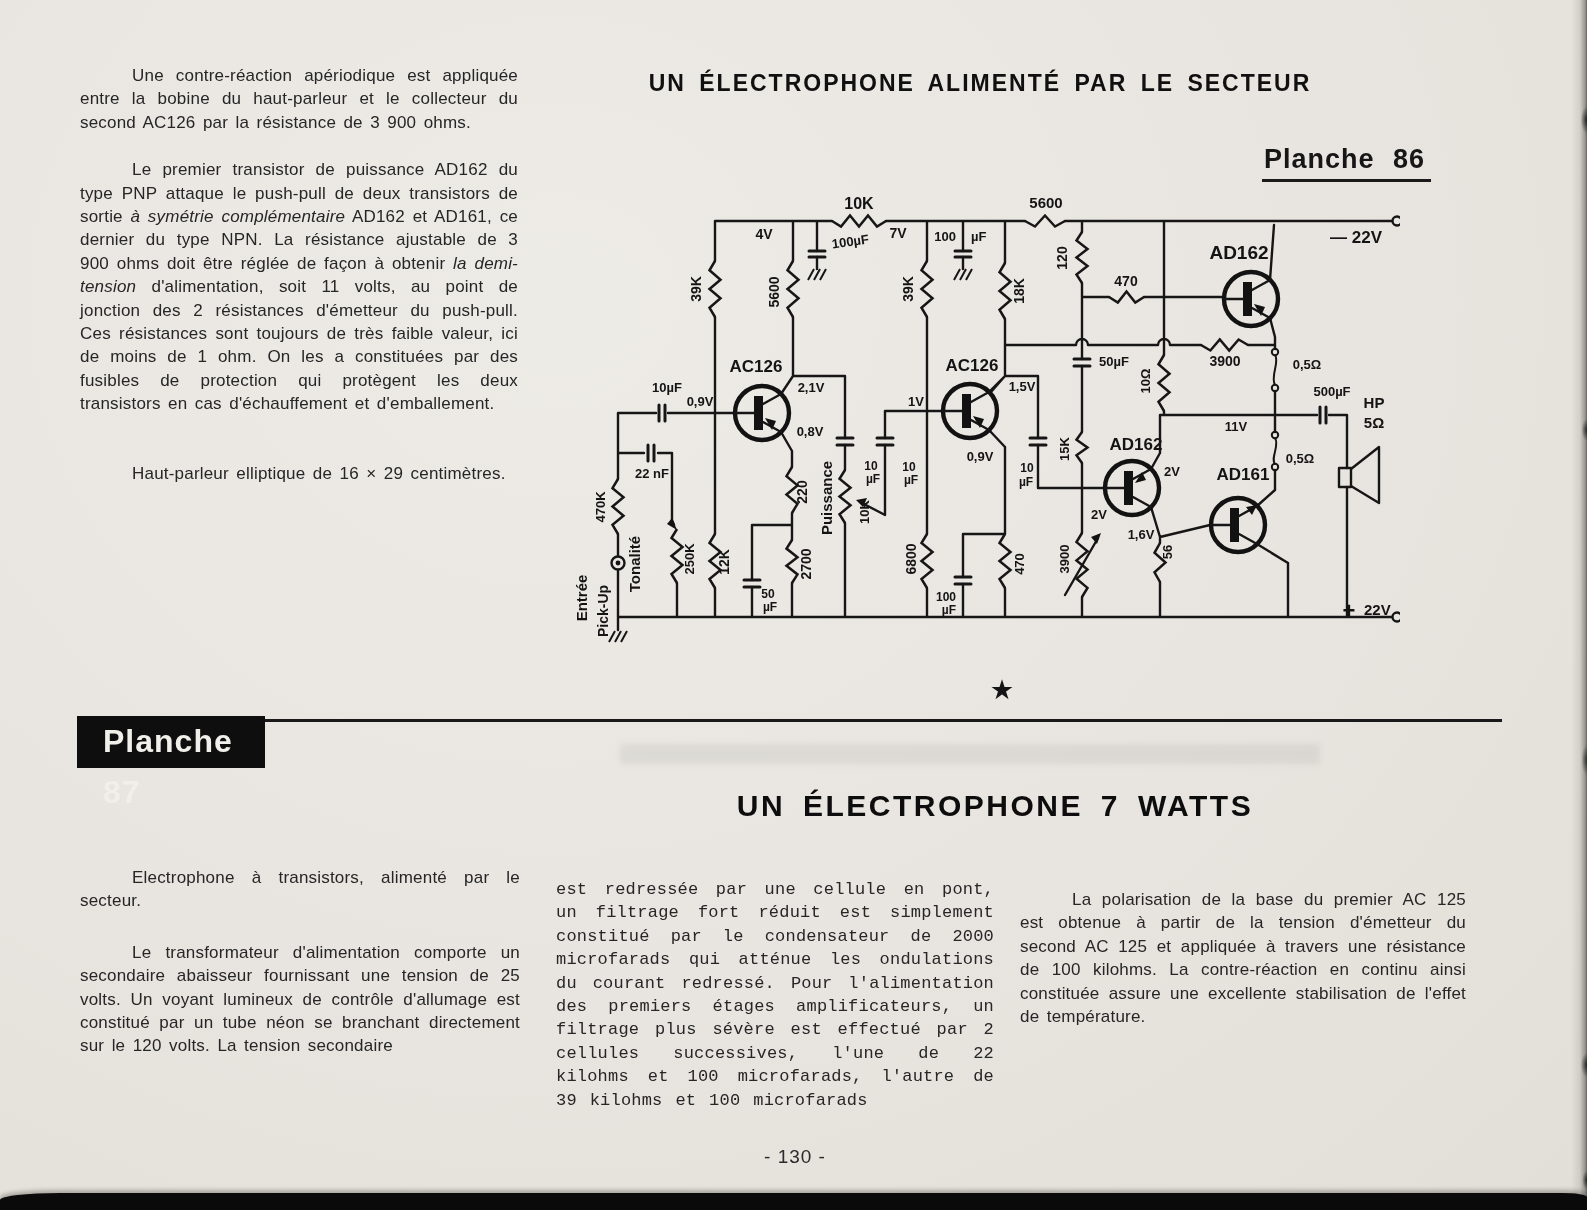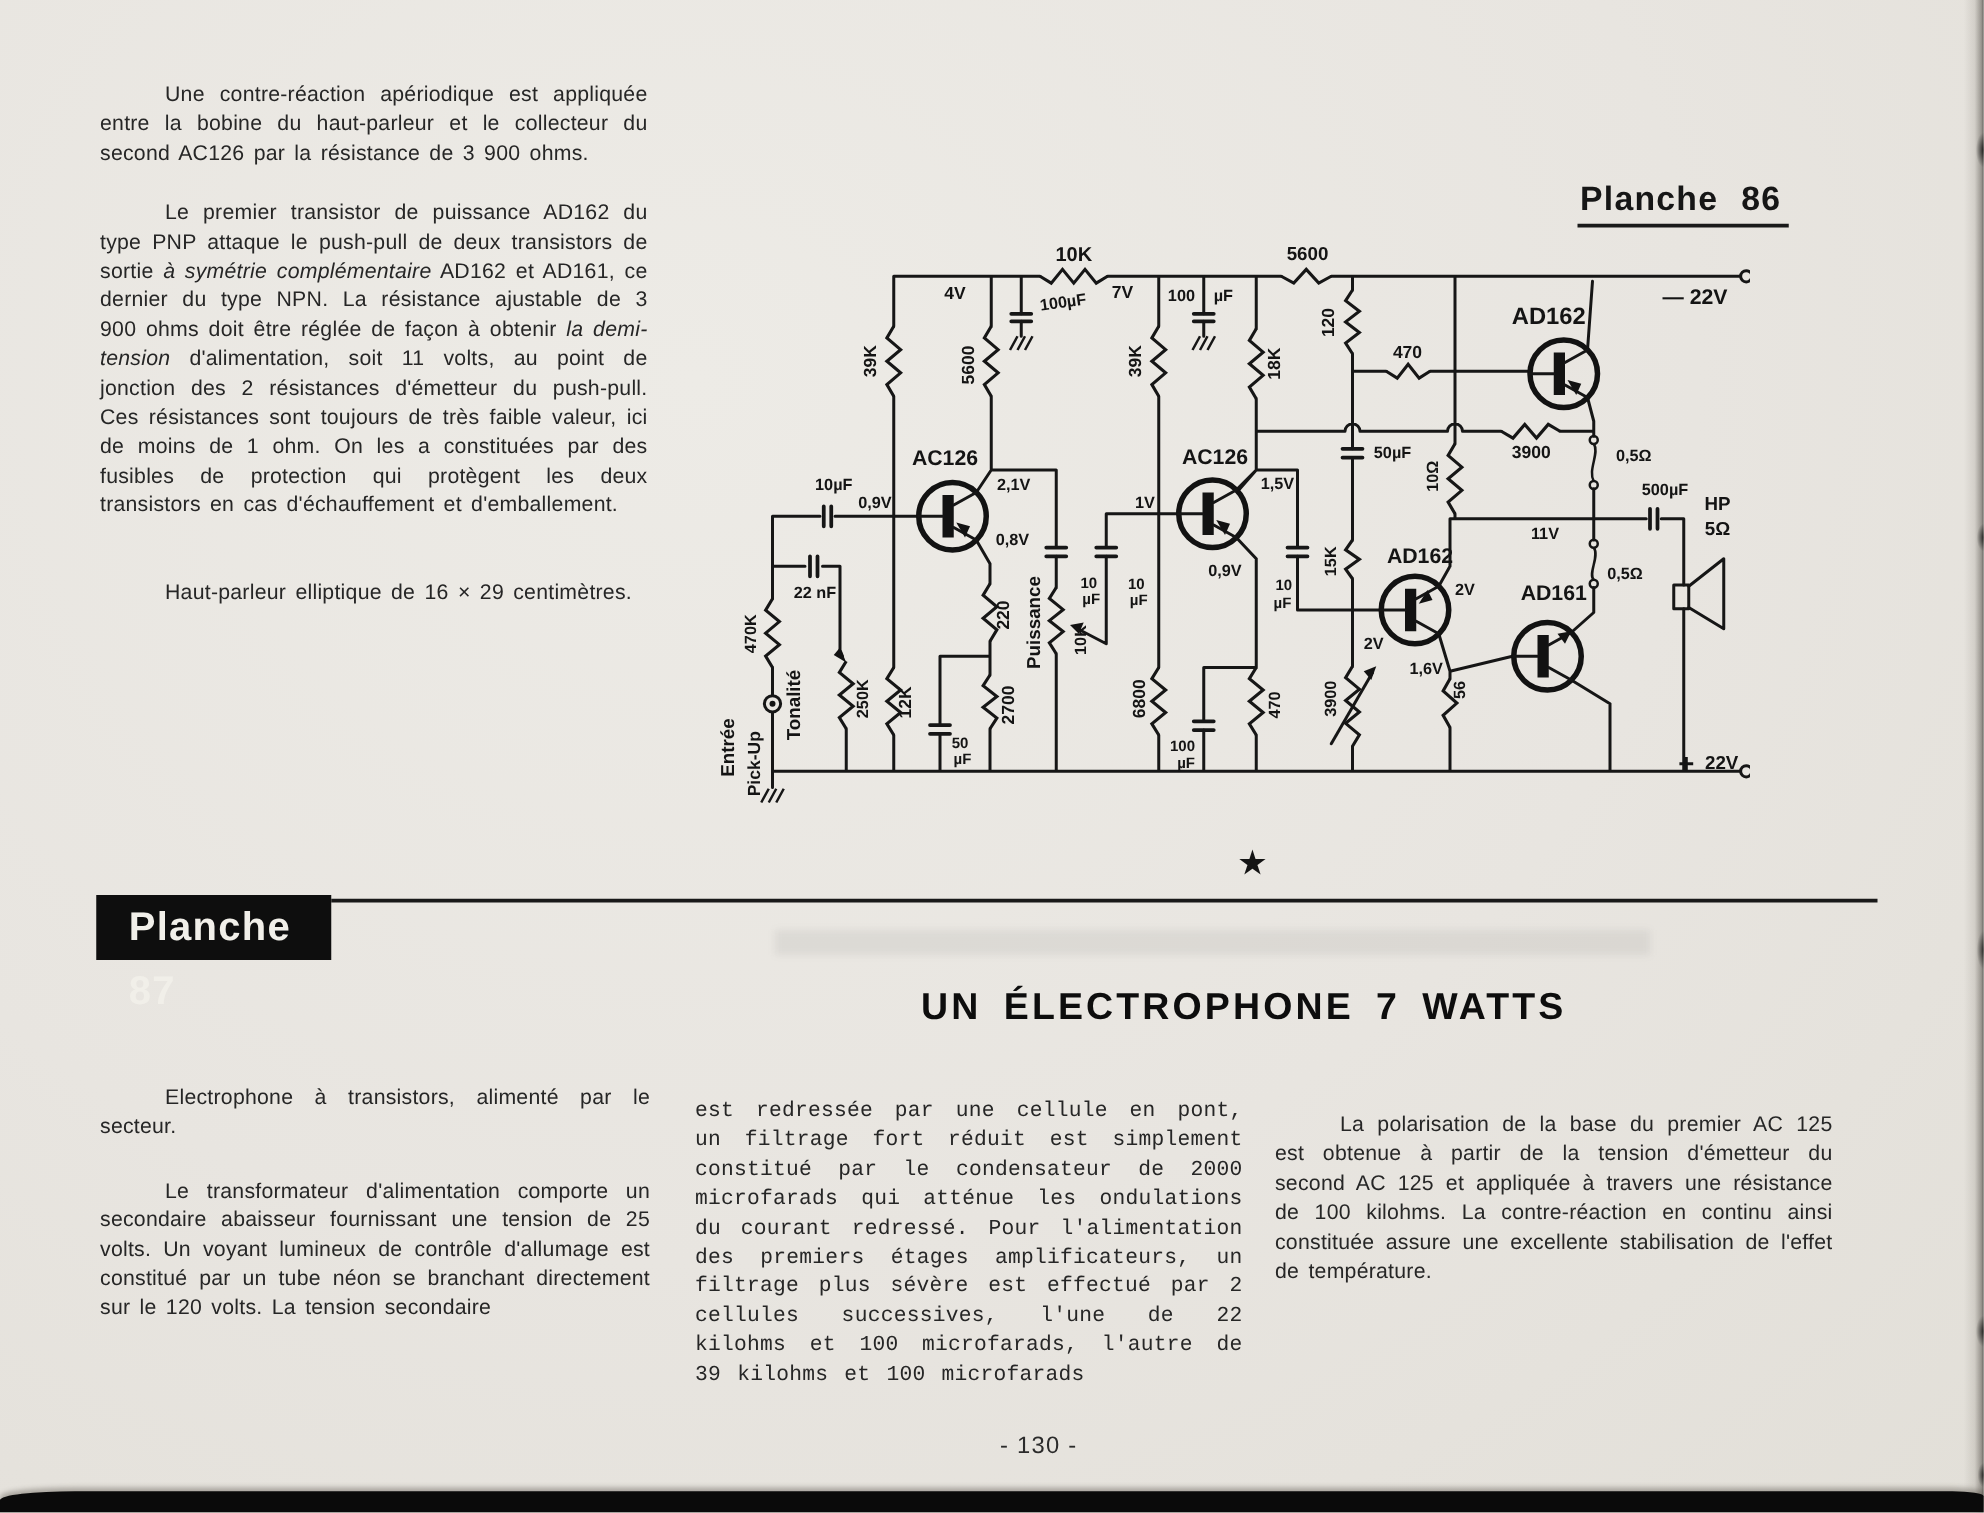--- a/index.html
+++ b/index.html
@@ -29,21 +29,21 @@
              color:#161616;border-bottom:3px solid #1a1a1a;padding:0 6px 4px 2px;
              letter-spacing:1px;word-spacing:10px;margin-left:42px;}
   .planche87{position:absolute;left:77px;top:716px;width:162px;height:52px;background:#0e0e0e;
              color:#f1efe9;font-weight:bold;font-size:32px;line-height:51px;
              padding-left:26px;letter-spacing:1px;word-spacing:6px;}
   .rule87{position:absolute;left:265px;top:719px;width:1237px;height:3px;background:#191919;}
   .ghost-band{position:absolute;left:620px;top:744px;width:700px;height:20px;
               background:rgba(90,90,90,.09);filter:blur(3px);}
   .title2{position:absolute;left:610px;top:789px;width:770px;text-align:center;
           font-weight:bold;font-size:30px;letter-spacing:2.5px;word-spacing:7px;color:#0d0d0d;}
-  .page-num{position:absolute;left:736px;top:1146px;width:190px;text-align:center;
+  .page-num{position:absolute;left:700px;top:1146px;width:190px;text-align:center;
             font-size:19px;letter-spacing:1px;color:#2b2b2b;}
   
   .bottom-band{position:absolute;left:0;top:1193px;width:1587px;height:17px;background:#0a0a0a;
                border-top-left-radius:60px 7px;border-top-right-radius:25px 4px;
                box-shadow:0 -3px 4px rgba(60,55,45,.35);}
   .binding{position:absolute;right:0;top:0;width:16px;height:1210px;
            background-image:
              radial-gradient(ellipse 9px 20px at 100% 120px, rgba(0,0,0,.75), transparent 70%),
              radial-gradient(ellipse 8px 16px at 100% 430px, rgba(0,0,0,.7), transparent 70%),
              radial-gradient(ellipse 8px 22px at 100% 760px, rgba(0,0,0,.65), transparent 70%),
@@ -65,20 +65,21 @@
 <body>
 
 <div class="page">
 
   <div class="body-text col-left">
     <p>Une contre-réaction apériodique est appliquée entre la bobine du haut-parleur et le collecteur du second AC126 par la résistance de 3 900 ohms.</p>
     <p class="p2"><span>Le premier transistor de puissance AD162 du type PNP attaque le push-pull de deux transistors de sortie </span><span class="it">à symétrie complémentaire</span><span> AD162 et AD161, ce dernier du type NPN. La résistance ajustable de 3 900 ohms doit être réglée de façon à obtenir </span><span class="it">la demi-tension</span><span> d'alimentation, soit 11 volts, au point de jonction des 2 résistances d'émetteur du push-pull. Ces résistances sont toujours de très faible valeur, ici de moins de 1 ohm. On les a constituées par des fusibles de protection qui protègent les deux transistors en cas d'échauffement et d'emballement.</span></p>
     <p class="p3">Haut-parleur elliptique de 16 × 29 centimètres.</p>
   </div>
 
+  <div class="title-main">UN ÉLECTROPHONE ALIMENTÉ PAR LE SECTEUR</div>
   <div class="planche86">Planche 86</div>
 
   <div class="schematic">
     <svg width="840" height="520" viewBox="0 0 840 520">
 
       <path class="wire" d="
         M155,36 H272 M326,36 H465 M505,36 H833
         M155,36 V76 M155,132 V349 M155,403 V432
         M233,36 V76 M233,132 V191
         M257,36 V66 M257,72 V84

